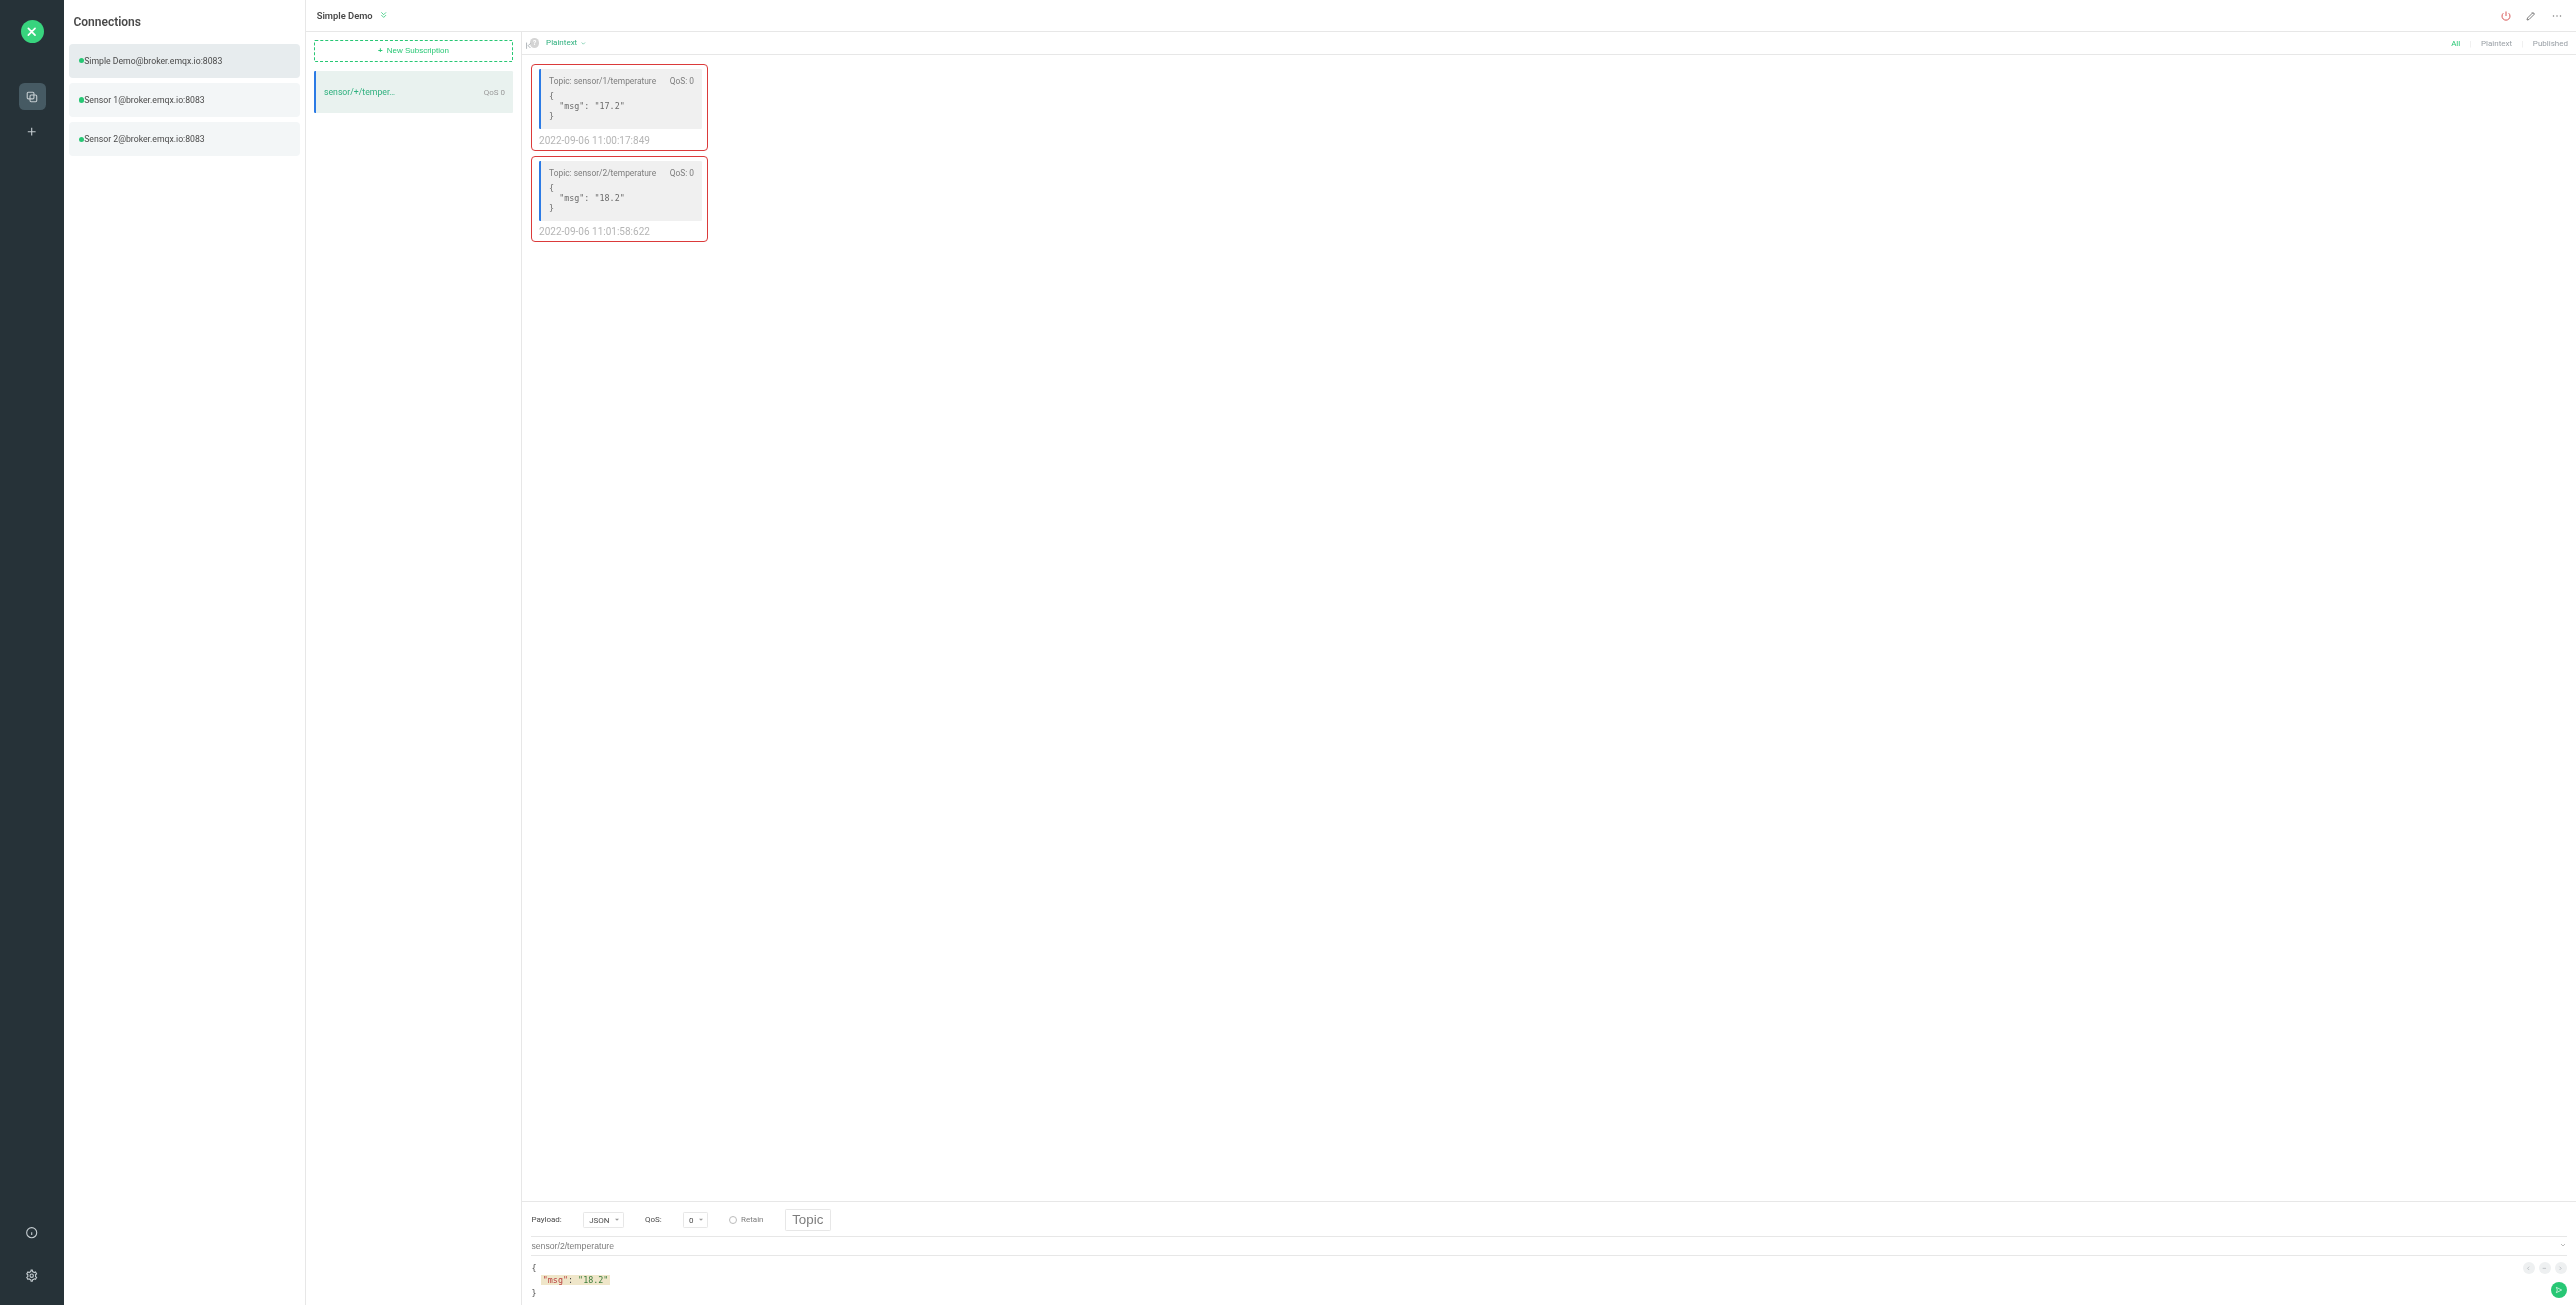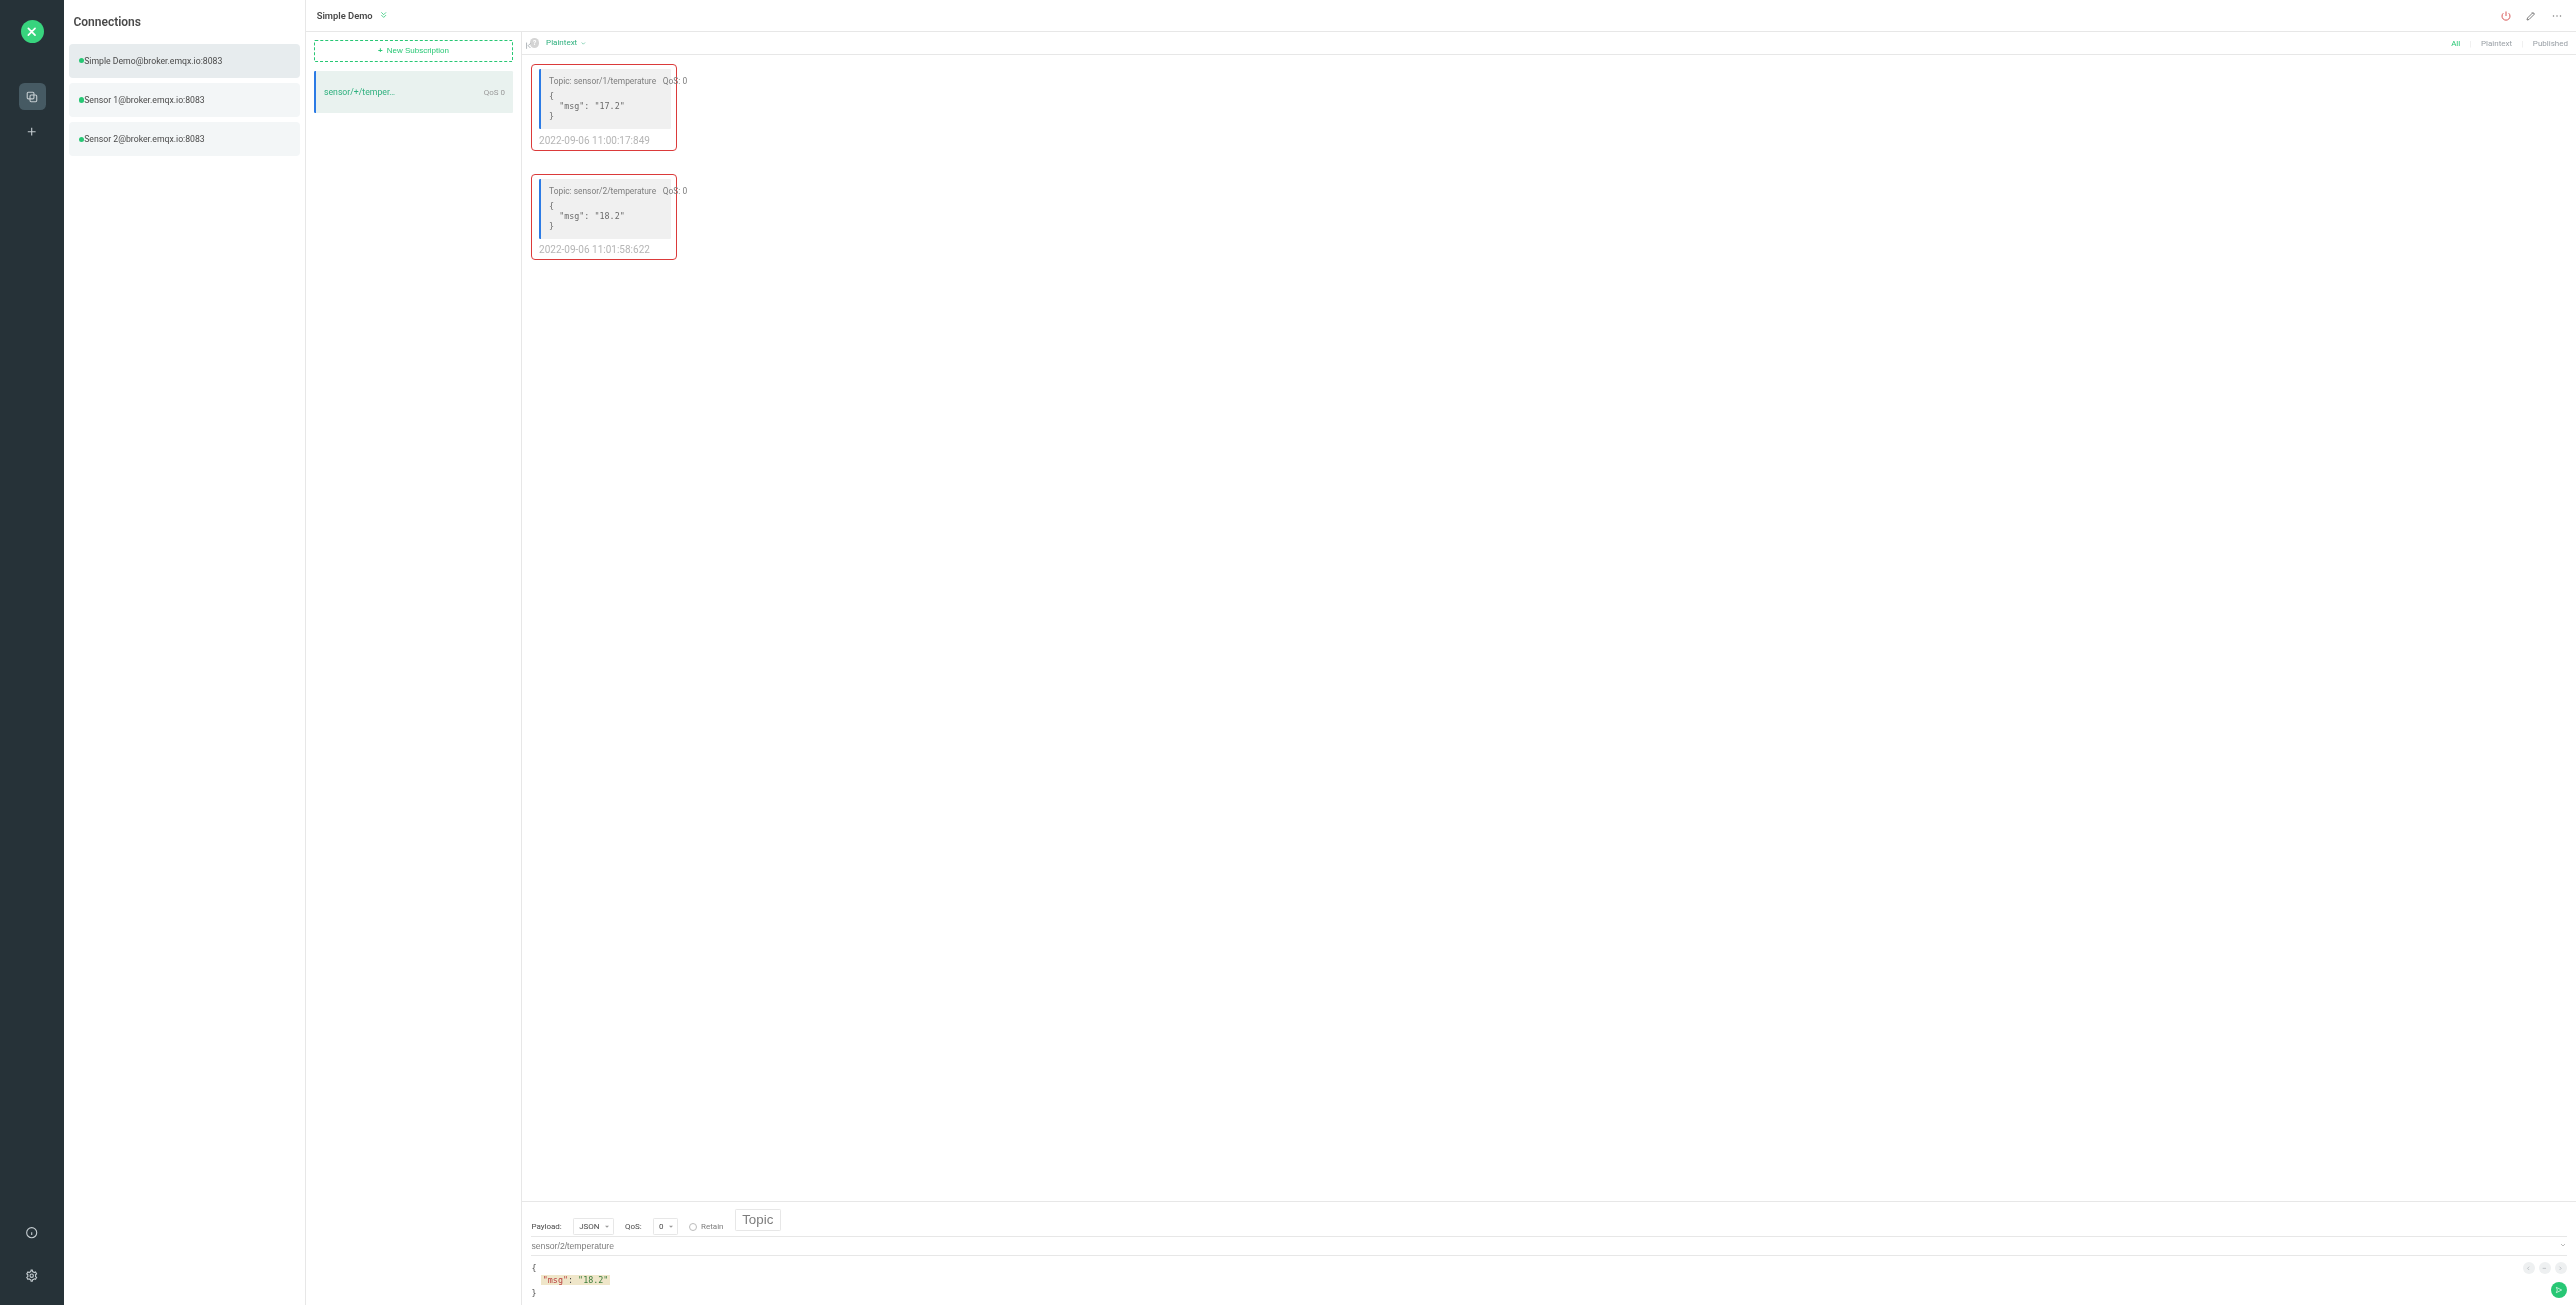--- a/index.html
+++ b/index.html
@@ -67,28 +67,28 @@
   .msg-toolbar .help{width:9.4px;height:9.4px;border-radius:50%;background:#d4d4d4;color:#fff;font-size:6.7px;display:flex;align-items:center;justify-content:center;font-weight:700;}
   .msg-toolbar .format{color:var(--link);display:flex;align-items:center;gap:2.7px;cursor:pointer;}
   .msg-toolbar .format svg{width:6.7px;height:6.7px;stroke:var(--link);stroke-width:2;fill:none;}
   .msg-toolbar .grow{flex:1;}
   .msg-toolbar .filter-tabs{display:flex;align-items:center;gap:9.4px;color:var(--filter);}
   .msg-toolbar .filter-tabs span{cursor:pointer;}
   .msg-toolbar .filter-tabs span.active{color:var(--green);}
   .msg-toolbar .filter-tabs .sep{color:var(--border);}
 
   .msg-list{flex:1;overflow:auto;padding:9.4px;position:relative;}
-  .msg-group{border:1.3px solid #db3a3a;border-radius:4px;padding:4px 5.4px 4px 6.7px;margin-bottom:23px;width:146px;}
+  .msg-group{border:1.3px solid #db3a3a;border-radius:4px;padding:4px 5.4px 4px 6.7px;margin-bottom:5px;width:177px;}
   .msg{background:var(--bg-msg);border-left:2.7px solid #2c7be5;border-radius:1.3px;padding:6.7px 8px 8px 8px;font-size:8.4px;color:var(--muted2);}
   .msg .row1{display:flex;justify-content:space-between;margin-bottom:5.4px;white-space:nowrap;gap:6.7px;}
   .msg pre{margin:0;font-family:Menlo,Consolas,monospace;font-size:8.4px;color:#6b6b6b;}
   .msg-ts{font-size:10px;color:#b5b5b5;margin-top:5.4px;}
 
   .publish{border-top:0.7px solid var(--border);padding:6.7px 9.4px 5.4px 9.4px;display:flex;flex-direction:column;gap:5.4px;font-size:8px;position:relative;}
-  .publish .row{display:flex;align-items:flex-end;gap:11px;}
+  .publish .row{display:flex;align-items:center;gap:21px;}
   .publish select,.publish .mini-sel{border:0.7px solid var(--border);border-radius:1.3px;padding:2.7px 13.4px 2.7px 5.4px;font-size:8px;background:#fff;appearance:none;position:relative;}
   .sel-wrap{position:relative;display:inline-block;}
   .sel-wrap::after{content:"";position:absolute;right:4.7px;top:50%;transform:translateY(-30%);border:2.7px solid transparent;border-top-color:#999;}
   .publish .chk{display:flex;align-items:center;gap:4px;color:var(--muted2);}
   .publish .chk .radio{width:8px;height:8px;border:0.7px solid #bbb;border-radius:50%;display:inline-block;}
   .publish .meta-btn{border:0.7px solid var(--border);padding:2.7px 6.7px;border-radius:1.3px;background:#fff;cursor:pointer;color:var(--muted2);}
   .publish .topic-row{display:flex;align-items:center;border-top:0.7px solid var(--border);border-bottom:0.7px solid var(--border);}
   .publish .topic-input{flex:1;border:none;outline:none;font-size:8.7px;color:var(--muted2);padding:4px 0;}
   .publish .topic-row .chev{cursor:pointer;}
   .publish .topic-row .chev svg{width:8px;height:8px;stroke:#999;stroke-width:2;fill:none;}

